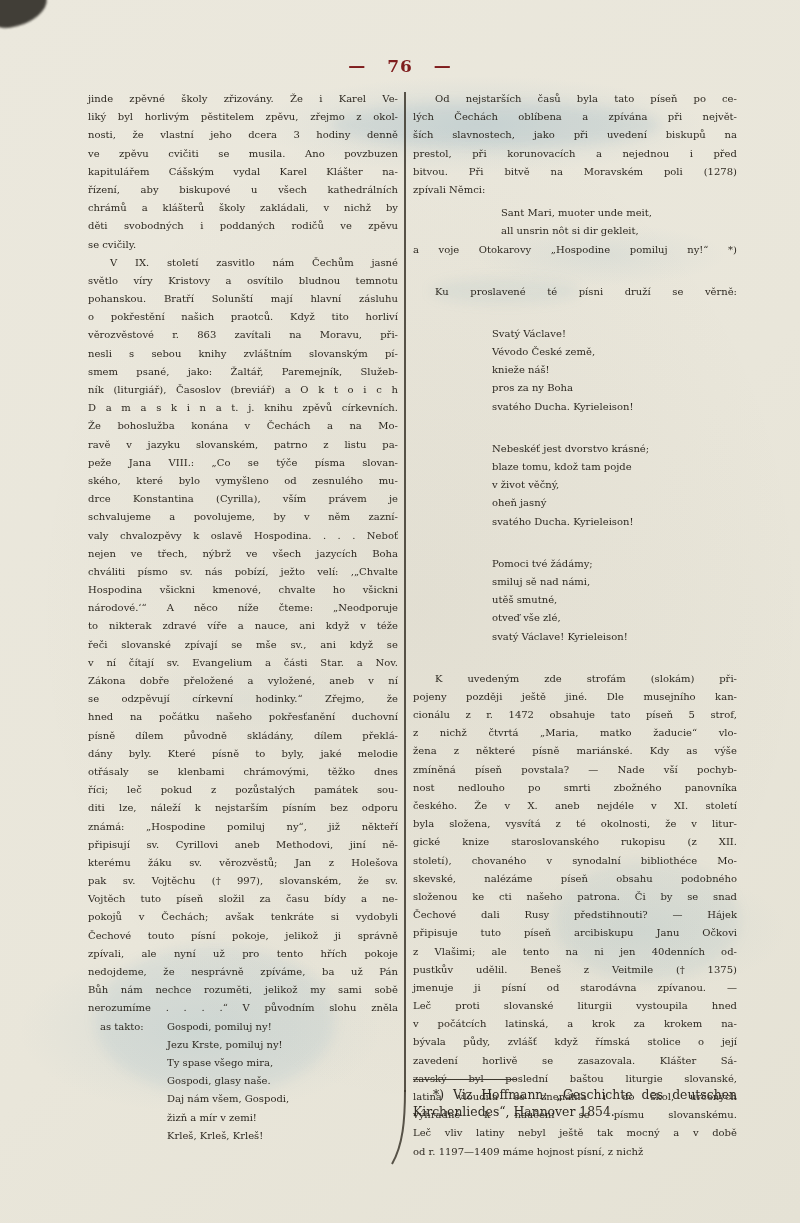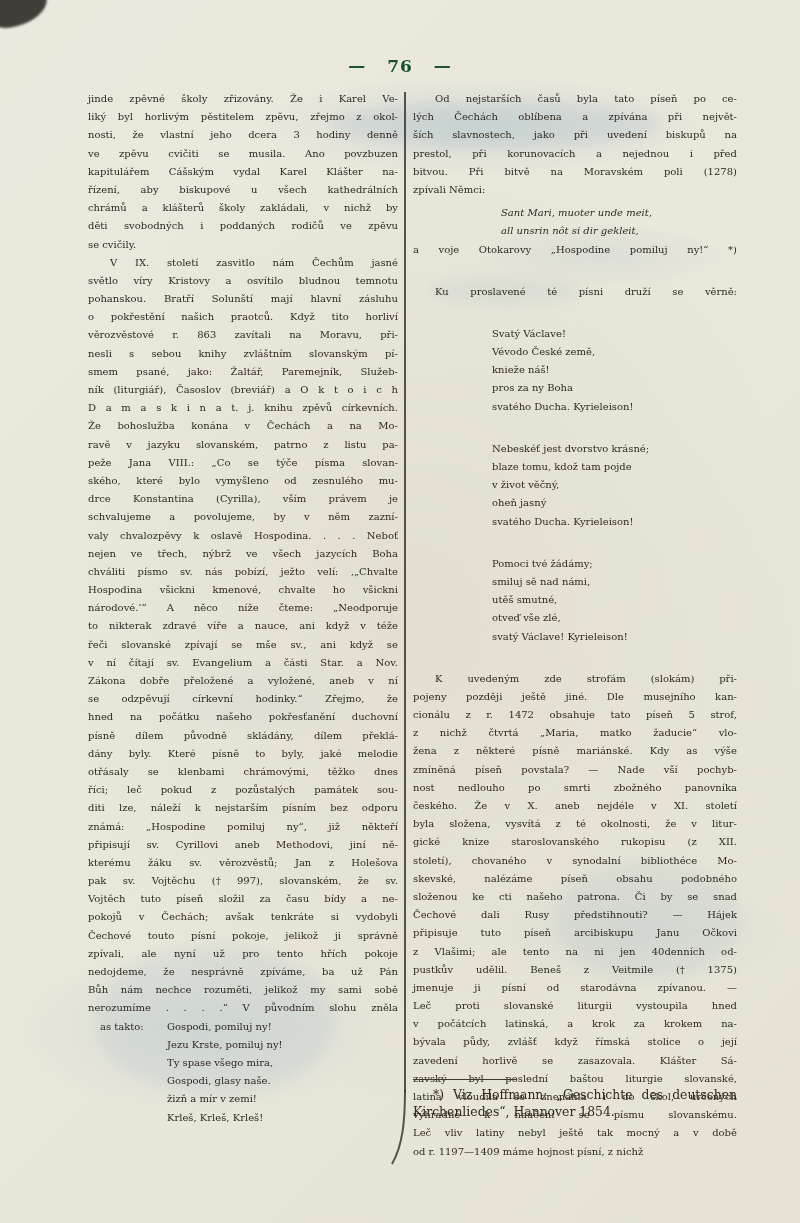--- a/index.html
+++ b/index.html
@@ -15,37 +15,37 @@
       radial-gradient(ellipse 500px 650px at 420px 610px, rgba(90,80,55,.05), transparent 78%),
       linear-gradient(135deg,#ebe8dd 0%,#e9e6da 55%,#e5e2d5 100%);
   }
   .corner-blot{
     position:absolute;top:-8px;left:-10px;width:58px;height:34px;
     background:#33302a;transform:rotate(-9deg);
     border-radius:0 10% 70% 30%;filter:blur(1.2px);opacity:.92;
   }
   .page-num{
     position:absolute;top:56px;left:0;right:0;text-align:center;
-    font-size:17px;font-weight:bold;letter-spacing:1px;word-spacing:14px;color:#14532d;
+    font-size:17px;font-weight:bold;letter-spacing:1px;word-spacing:14px;color:#7f1d1d;
   }
   .divider{
     position:absolute;left:404px;top:92px;width:2px;height:1000px;
     background:#3d382e;opacity:.85;
   }
   .divider-hook{position:absolute;left:390px;top:1090px;}
   .col{position:absolute;top:90px;font-size:10px;line-height:18.2px;}
   #left-col{left:88px;width:310px;}
   #right-col{left:413px;width:324px;}
   .line{height:18.2px;overflow:visible;}
   .line.j{display:flex;justify-content:space-between;}
   .line.j span{white-space:pre;}
   .line.plain{white-space:pre;}
   .line.ind{padding-left:22px;}
   .block{margin:0;}
-  .gap-sm{margin-top:5px;font-style:italic;}
+  .gap-sm{margin-top:5px;}
   .gap-md{margin-top:24px;}
   .verse{position:relative;padding-left:79px;}
   .verse-wide{position:relative;padding-left:88px;}
   .verse .lead{position:absolute;left:12px;top:0;white-space:pre;text-align:center;}
   .fn{position:absolute;left:413px;top:1079px;width:324px;font-size:12.4px;line-height:16.5px;}
   .fn-rule{width:104px;border-top:1.5px solid #3d382e;margin:0 0 7px 0;}
   .fn .line{height:16.5px;}
   .fn .line.ind{padding-left:20px;}
   .bleed{position:absolute;border-radius:50%;filter:blur(6px);pointer-events:none;}
   .b1{left:330px;top:102px;width:330px;height:46px;background:rgba(95,150,185,.12);}
@@ -553,20 +553,21 @@
         <span>slohu</span>
         <span>zněla</span>
       </div>
     </div>
     <div class="block verse">
       <span class="lead">as takto:</span>
       <div class="line plain">Gospodi, pomiluj ny!</div>
       <div class="line plain">Jezu Krste, pomiluj ny!</div>
       <div class="line plain">Ty spase všego mira,</div>
       <div class="line plain">Gospodi, glasy naše.</div>
+      <div class="line plain">Daj nám všem, Gospodi,</div>
       <div class="line plain">žizň a mír v zemi!</div>
       <div class="line plain">Krleš, Krleš, Krleš!</div>
     </div>
   </div>
 <div id="right-col" class="col">
     <div class="block ">
       <div class="line j ind">
         <span>Od</span>
         <span>nejstarších</span>
         <span>časů</span>

